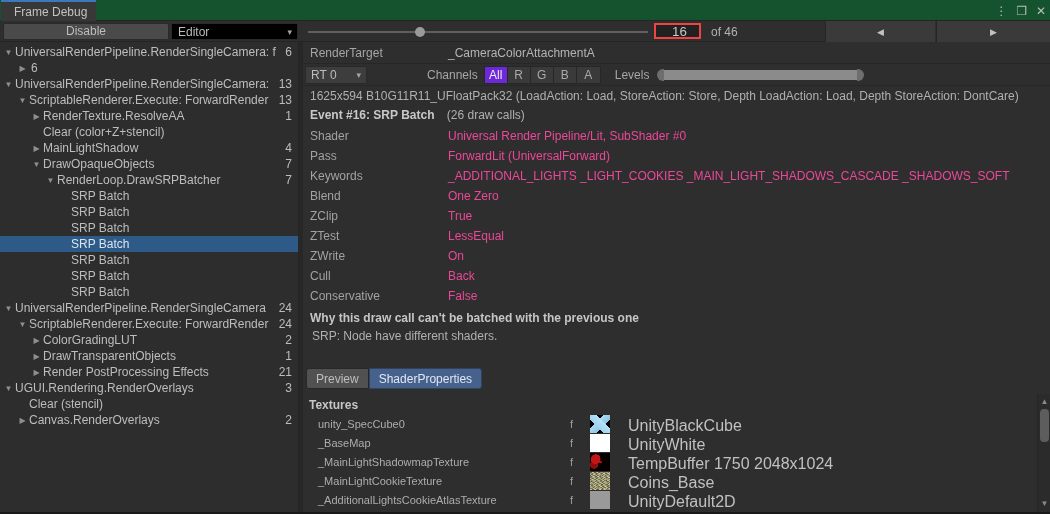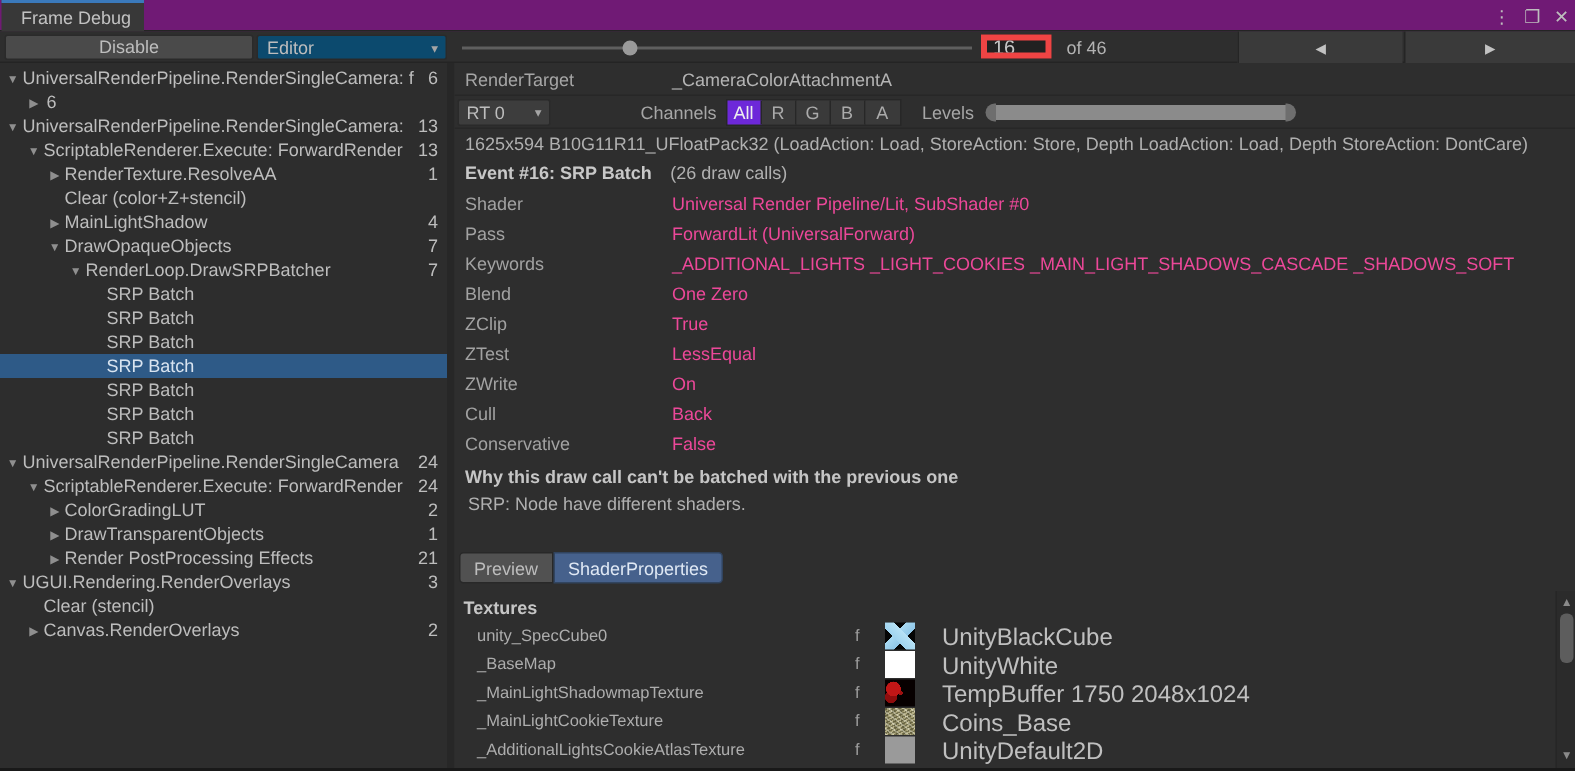--- a/index.html
+++ b/index.html
@@ -3,45 +3,45 @@
 <meta charset="utf-8">
 <style>
   * { box-sizing: border-box; }
   html,body { margin:0; padding:0; background:#191919; }
   body { width:1050px; height:514px; overflow:hidden;
          font-family:"Liberation Sans", sans-serif; font-size:12px; color:#b2b2b2; }
   .window { position:relative; width:1050px; height:514px; background:#2e2e2e;
             border-bottom:2px solid #191919; overflow:hidden; }
 
   
-  .titlebar { position:absolute; top:0; left:0; right:0; height:21px; background:#701a75;
+  .titlebar { position:absolute; top:0; left:0; right:0; height:21px; background:#14532d;
               border-bottom:1px solid #242424; }
   .tab { position:absolute; top:0; left:1px; width:95px; height:21px; background:#383838;
          border-top:2px solid #3a79bb; padding:3px 0 0 13px; color:#c2c2c2; }
   .win-icons { position:absolute; top:0; right:4px; height:21px; display:flex; align-items:center; gap:9px;
                color:#bdbdbd; }
   .win-icons span { cursor:default; font-size:12px; line-height:1; }
   .icon-max { font-size:11px; }
 
   
   .toolbar { position:absolute; top:21px; left:0; right:0; height:21px; background:#2e2e2e;
              border-bottom:1px solid #242424; }
   .btn-disable { position:absolute; left:3px; top:2px; width:166px; height:17px; background:#4a4a4a;
                  border:1px solid #2a2a2a; border-radius:2px; color:#bdbdbd; text-align:center;
                  line-height:15px; }
-  .dd-editor { position:absolute; left:171px; top:2px; width:127px; height:17px; background:#0c4a6e;
+  .dd-editor { position:absolute; left:171px; top:2px; width:127px; height:17px; background:#000000;
                border:1px solid #2a2a2a; border-radius:2px; color:#bdbdbd; padding:1px 5px 0 6px;
                display:flex; justify-content:space-between; align-items:center; }
   .dd-editor .caret { font-size:9px; color:#a5a5a5; }
   .fslider { position:absolute; left:308px; top:0; width:340px; height:21px; }
   .fslider .track { position:absolute; left:0; right:0; top:10px; height:2px; background:#5f5f5f; }
   .fslider .thumb { position:absolute; top:6px; width:10px; height:10px; border-radius:50%;
                     background:#9a9a9a; margin-left:-5px; }
   .frame-field { position:absolute; left:654px; top:2px; width:47px; height:16px; background:#212121;
-                 border:4px solid #ef4444; color:#c6c6c6; padding:1px 0 0 4px; }
+                 border:2px solid #ef4444; color:#c6c6c6; padding:1px 0 0 16px; }
   .of-total { position:absolute; left:711px; top:4px; color:#b2b2b2; }
   .nav-btn { position:absolute; top:0; height:21px; background:#3a3a3a; border-left:1px solid #252525;
              display:flex; align-items:center; justify-content:center; color:#c2c2c2; font-size:9px; }
   .nav-prev { left:825px; width:110px; }
   .nav-next { left:936px; width:114px; }
 
   
   .left-panel { position:absolute; top:42px; left:0; width:298px; bottom:0; background:#2d2d2d;
                 overflow:hidden; padding-top:2px; }
   .tree-row { height:16px; display:flex; align-items:center; white-space:nowrap; color:#bdbdbd; }

